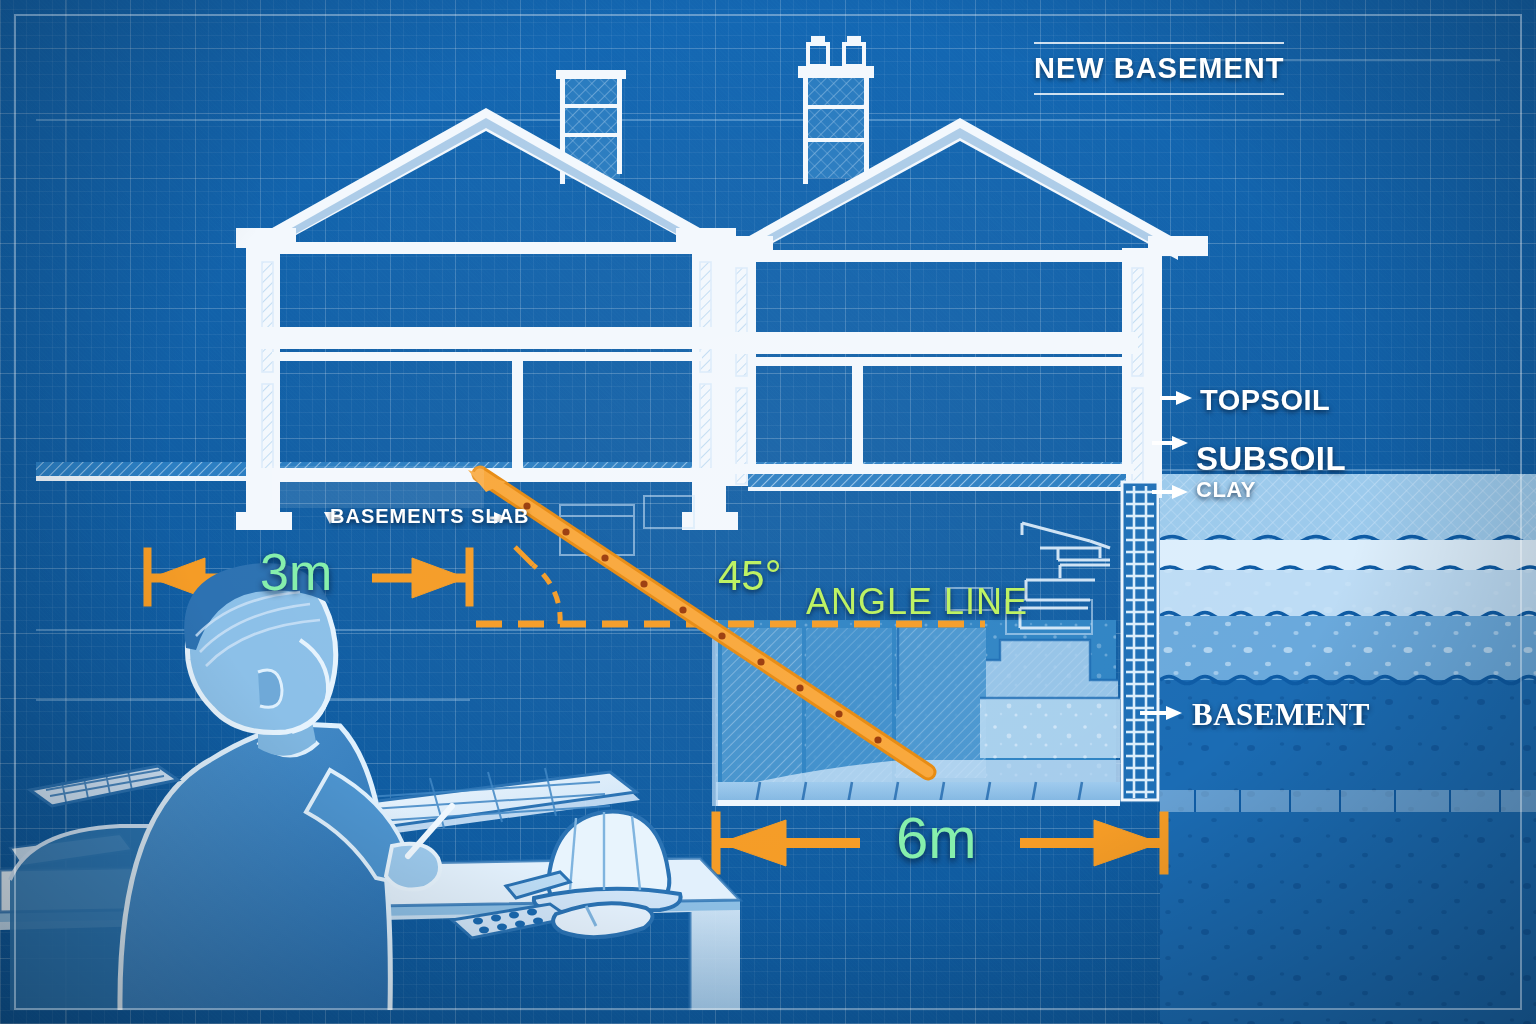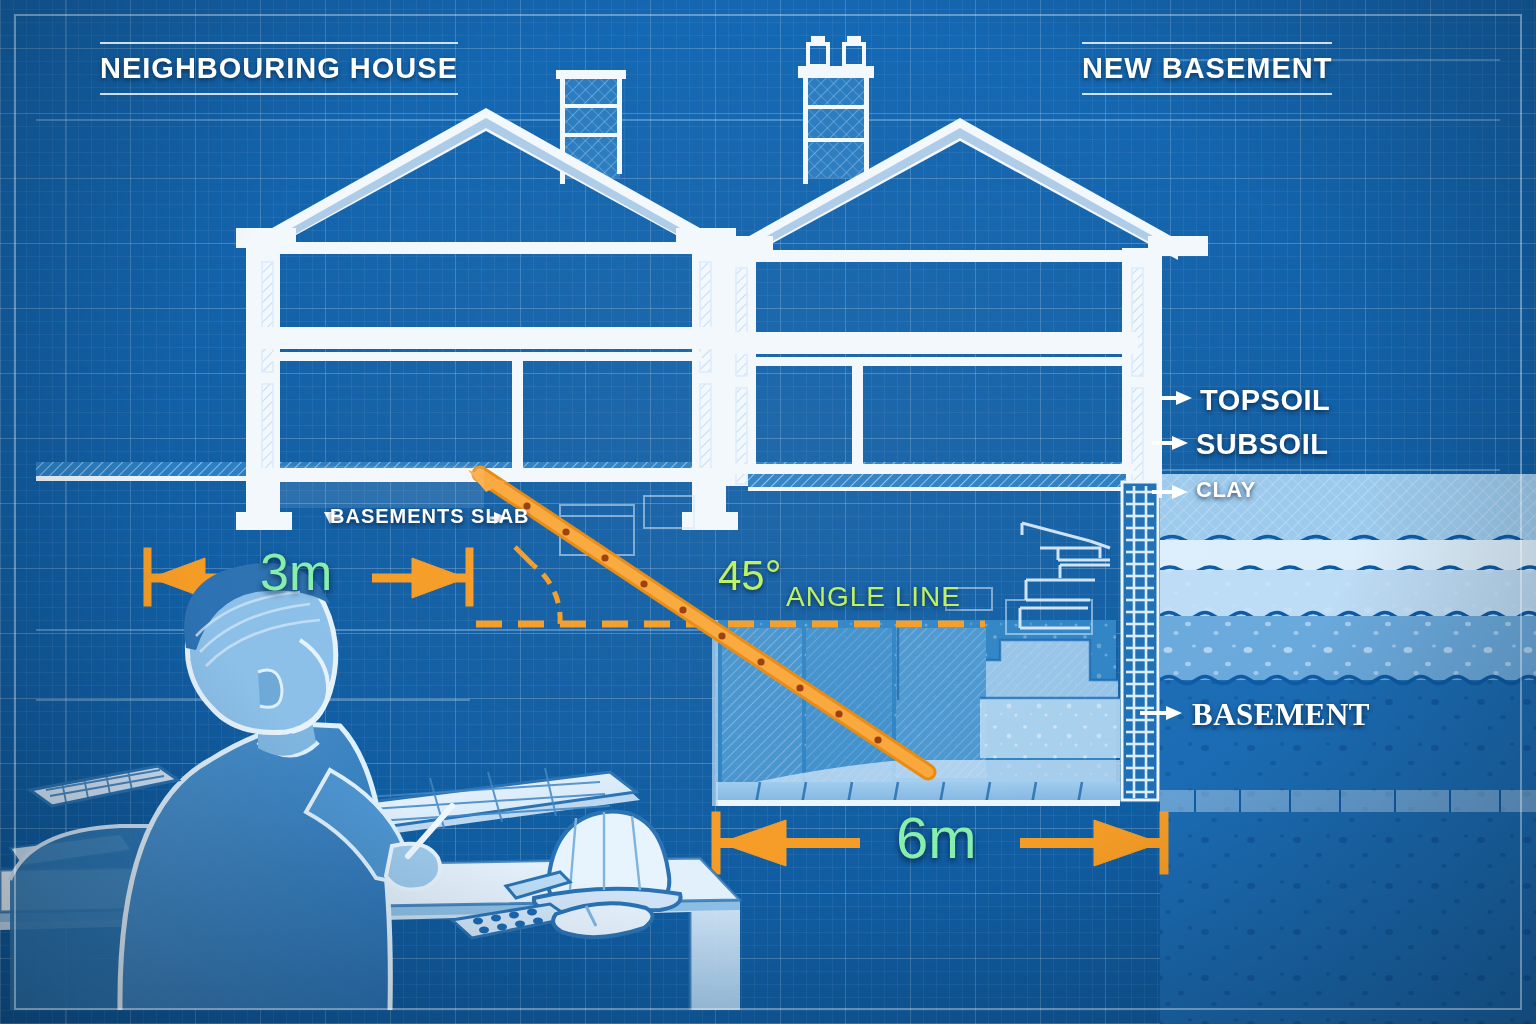--- a/index.html
+++ b/index.html
@@ -539,31 +539,30 @@
     </g>
 
     <g>
       <path d="M506 886 L560 872 L570 882 L516 898 Z" fill="#bcdcf5" stroke="#2a72b3" stroke-width="3"></path>
     </g>
   </svg>
 
   <div class="vignette"></div>
   <div class="border-frame"></div>
 
-  <div class="title-plate" style="left:100px;top:54px;">NEIGHBOURING HOUSE</div>
-  <div class="title-plate" style="left:1034px;top:54px;margin-left:48px;">NEW BASEMENT</div>
+  <div class="title-plate" style="left:1034px;top:54px;">NEW BASEMENT</div>
 
   <div class="plate-bg" style="left:272px;top:466px;width:212px;height:42px;"></div>
   <div class="lbl" style="left:330px;top:505px;font-size:20px;letter-spacing:1px;">BASEMENTS SLAB</div>
 
   <div class="olbl" style="left:718px;top:552px;font-size:42px;">45°</div>
-  <div class="olbl" style="left:786px;top:581px;font-size:28px;letter-spacing:1px;">ANGLE LINE</div>
+  <div class="olbl" style="left:806px;top:581px;font-size:36px;letter-spacing:1px;">ANGLE LINE</div>
 
   <div class="lbl" style="left:1200px;top:384px;font-size:29px;letter-spacing:.5px;">TOPSOIL</div>
-  <div class="lbl" style="left:1196px;top:428px;font-size:29px;letter-spacing:.5px;">SUBSOIL</div>
+  <div class="lbl" style="left:1196px;top:440px;font-size:33px;letter-spacing:.5px;">SUBSOIL</div>
   <div class="lbl" style="left:1196px;top:477px;font-size:22px;letter-spacing:.5px;">CLAY</div>
 
   <div class="lbl" style="left:1192px;top:697px;font-size:31px;letter-spacing:.5px;font-family:Liberation Serif, serif;">BASEMENT</div>
 
   <div class="dim-text" style="left:260px;top:542px;font-size:52px;">3m</div>
   <div class="dim-text" style="left:896px;top:804px;font-size:58px;">6m</div>
 
 
 </div>
 

